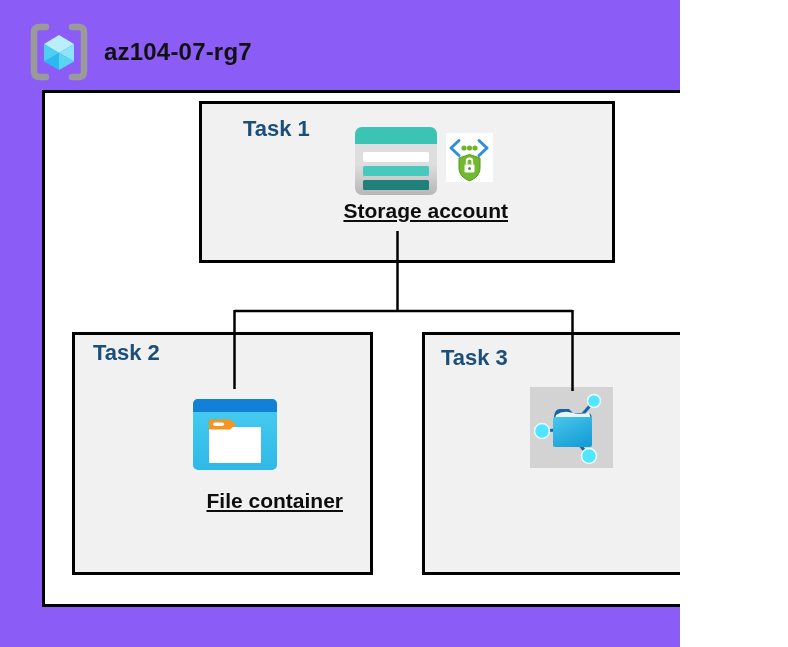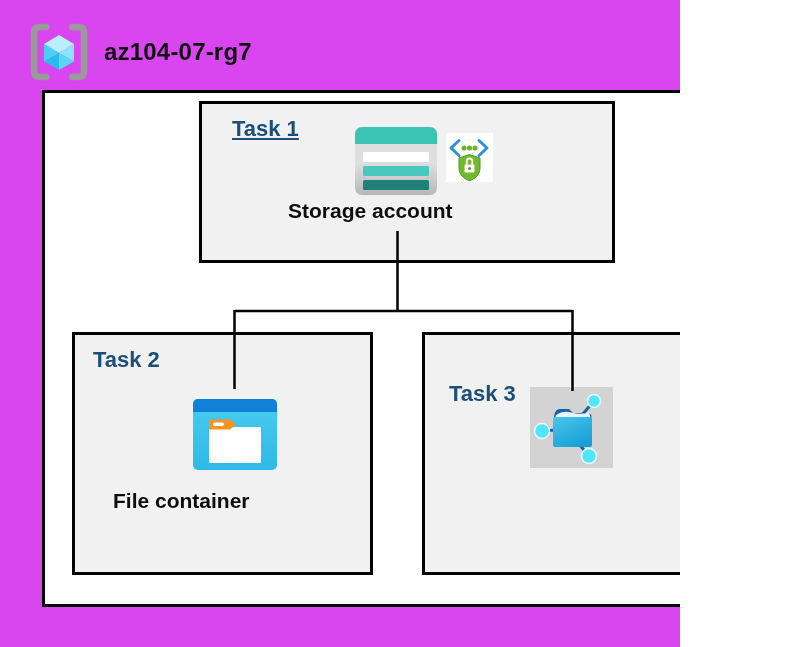--- a/index.html
+++ b/index.html
@@ -1,17 +1,17 @@
 <!DOCTYPE html>
 <html style="--task-label: #1b4e79; --box-fill: #f1f1f1; --box-border: #000000; --bracket-gray: #9a9a9a; --cube-top: #b9eefb; --cube-l1: #4ccff2; --cube-l2: #2abaee; --cube-r1: #8ce4f8; --cube-r2: #5ad5f4; --storage-teal: #3bc3b3; --storage-stripe-teal: #49c9bd; --storage-stripe-dark: #20817a; --storage-body-light: #dedede; --storage-body-dark: #b7b7b7; --chevron-blue: #2e8ede; --dot-green: #6fb52c; --shield-green: #72b92e; --shield-edge: #4f9b22; --blob-top: #1181d8; --blob-body-top: #49cdf0; --blob-body-bottom: #2fb9e8; --folder-orange: #f79420; --fs-flap: #1464a8; --fs-front-light: #4ac6ee; --fs-front-dark: #18a0d6; --fs-node: #50e6ff; --icon-gray: #d3d3d3;"><head>
 <meta charset="utf-8">
 <style>
   html,body{margin:0;padding:0;background:#fff;}
   .canvas{
-    position:relative;width:680px;height:647px;background:#d946ef;overflow:hidden;
+    position:relative;width:680px;height:647px;background:#8b5cf6;overflow:hidden;
     font-family:"Liberation Sans", sans-serif;
   }
   .abs{position:absolute;}
 
   
   .rg-header{position:absolute;left:28px;top:21px;display:flex;align-items:center;gap:14px;}
   .rg-title{font-size:24px;font-weight:700;color:#111;letter-spacing:0.2px;}
 
   
   .outer-box{
@@ -22,21 +22,21 @@
     position:absolute;border:3px solid var(--box-border);box-sizing:border-box;
     background:var(--box-fill);
   }
   .task1{left:199px;top:101px;width:416px;height:162px;}
   .task2{left:72px;top:332px;width:301px;height:243px;}
   .task3{left:422px;top:332px;width:302px;height:243px;}
   .task-label{
     position:absolute;font-size:22px;font-weight:700;color:var(--task-label);
   }
   .item-label{
-    position:absolute;font-size:21px;font-weight:700;color:#0d0d0d;text-align:left;
+    position:absolute;font-size:21px;font-weight:700;color:#0d0d0d;text-align:right;text-decoration:underline;
   }
 
   
   .storage-icon{left:355px;top:127px;}
   .secure-icon{left:446px;top:133px;}
   .blob-icon{left:193px;top:399px;}
   .fs-icon{left:530px;top:387px;}
   .fs-label-rect{
     position:absolute;left:510px;top:467px;width:177px;height:45px;
     background:var(--icon-gray);display:flex;align-items:center;justify-content:center;
@@ -60,21 +60,21 @@
       <polygon points="46,23 46,40.5 31,32" style="fill:var(--cube-r1)"></polygon>
       <polygon points="31,32 46,40.5 31,49" style="fill:var(--cube-r2)"></polygon>
       <polygon points="16,23 16,40.5 31,32" style="fill:var(--cube-l1)" opacity="0.55"></polygon>
     </svg>
     <span class="rg-title">az104-07-rg7</span>
   </div>
 
   <div class="outer-box"></div>
 
   <div class="task-box task1">
-    <span class="task-label" style="left:30px;top:12px;text-decoration:underline;">Task 1</span>
+    <span class="task-label" style="left:41px;top:12px;">Task 1</span>
   </div>
   <svg class="abs storage-icon" width="82" height="68" viewBox="0 0 82 68">
     <defs>
       <linearGradient id="stg" x1="0" y1="0" x2="0" y2="1">
         <stop offset="0" style="stop-color:var(--storage-body-light)"></stop>
         <stop offset="0.55" style="stop-color:var(--storage-body-light)"></stop>
         <stop offset="1" style="stop-color:var(--storage-body-dark)"></stop>
       </linearGradient>
       <clipPath id="stgclip">
           <rect x="0" y="0" width="82" height="68" rx="7"></rect>
@@ -96,21 +96,21 @@
     <circle cx="23.5" cy="15" r="2.6" style="fill:var(--dot-green)"></circle>
     <circle cx="29" cy="15" r="2.6" style="fill:var(--dot-green)"></circle>
     <path d="M23.5 21.5 L34 25 V35 C34 41.5 29.5 45.6 23.5 47.8 C17.5 45.6 13 41.5 13 35 V25 Z" style="fill:var(--shield-green);stroke:var(--shield-edge)" stroke-width="1"></path>
     <path d="M20.7 31.5 v-3.2 a2.8 2.8 0 0 1 5.6 0 v3.2" stroke="#ffffff" stroke-width="1.8" fill="none"></path>
     <rect x="18.5" y="31.5" width="10" height="8" rx="1.2" fill="#ffffff"></rect>
     <circle cx="23.5" cy="35.5" r="1.5" style="fill:var(--shield-edge)"></circle>
   </svg>
   <div class="item-label" style="left:288px;top:199px;width:220px;">Storage account</div>
 
   <div class="task-box task2">
-    <span class="task-label" style="left:18px;top:12px;text-align:center;">Task 2</span>
+    <span class="task-label" style="left:18px;top:5px;text-align:center;">Task 2</span>
   </div>
   <svg class="abs blob-icon" width="84" height="71" viewBox="0 0 84 71">
     <defs>
       <linearGradient id="blobg" x1="0" y1="0" x2="0" y2="1">
         <stop offset="0" style="stop-color:var(--blob-body-top)"></stop>
         <stop offset="1" style="stop-color:var(--blob-body-bottom)"></stop>
       </linearGradient>
       <clipPath id="blobclip">
           <rect x="0" y="0" width="84" height="71" rx="5"></rect>
         </clipPath>
@@ -119,21 +119,21 @@
       <rect x="0" y="0" width="84" height="71" fill="url(#blobg)"></rect>
       <rect x="0" y="0" width="84" height="13" style="fill:var(--blob-top)"></rect>
       <rect x="16" y="28" width="52" height="36" rx="1" fill="#ffffff"></rect>
       <polygon points="16,20.5 37,20.5 43,25.5 37,30.5 16,30.5" style="fill:var(--folder-orange)"></polygon>
       <rect x="20" y="23.5" width="11" height="3.5" rx="1.7" fill="#ffffff"></rect>
     </g>
   </svg>
   <div class="item-label" style="left:113px;top:489px;width:230px;">File container</div>
 
   <div class="task-box task3">
-    <span class="task-label" style="left:24px;top:10px;margin-top:36px;">Task 3</span>
+    <span class="task-label" style="left:16px;top:10px;">Task 3</span>
   </div>
   <svg class="abs fs-icon" width="83" height="81" viewBox="0 0 83 81">
     <defs>
       <linearGradient id="fsg" x1="0" y1="0" x2="0.6" y2="1">
         <stop offset="0" style="stop-color:var(--fs-front-light)"></stop>
         <stop offset="1" style="stop-color:var(--fs-front-dark)"></stop>
       </linearGradient>
     </defs>
     <rect x="0" y="0" width="83" height="81" style="fill:var(--icon-gray)"></rect>
     <path d="M64 14 L52 28" style="stroke:var(--fs-flap)" stroke-width="3" fill="none"></path>

